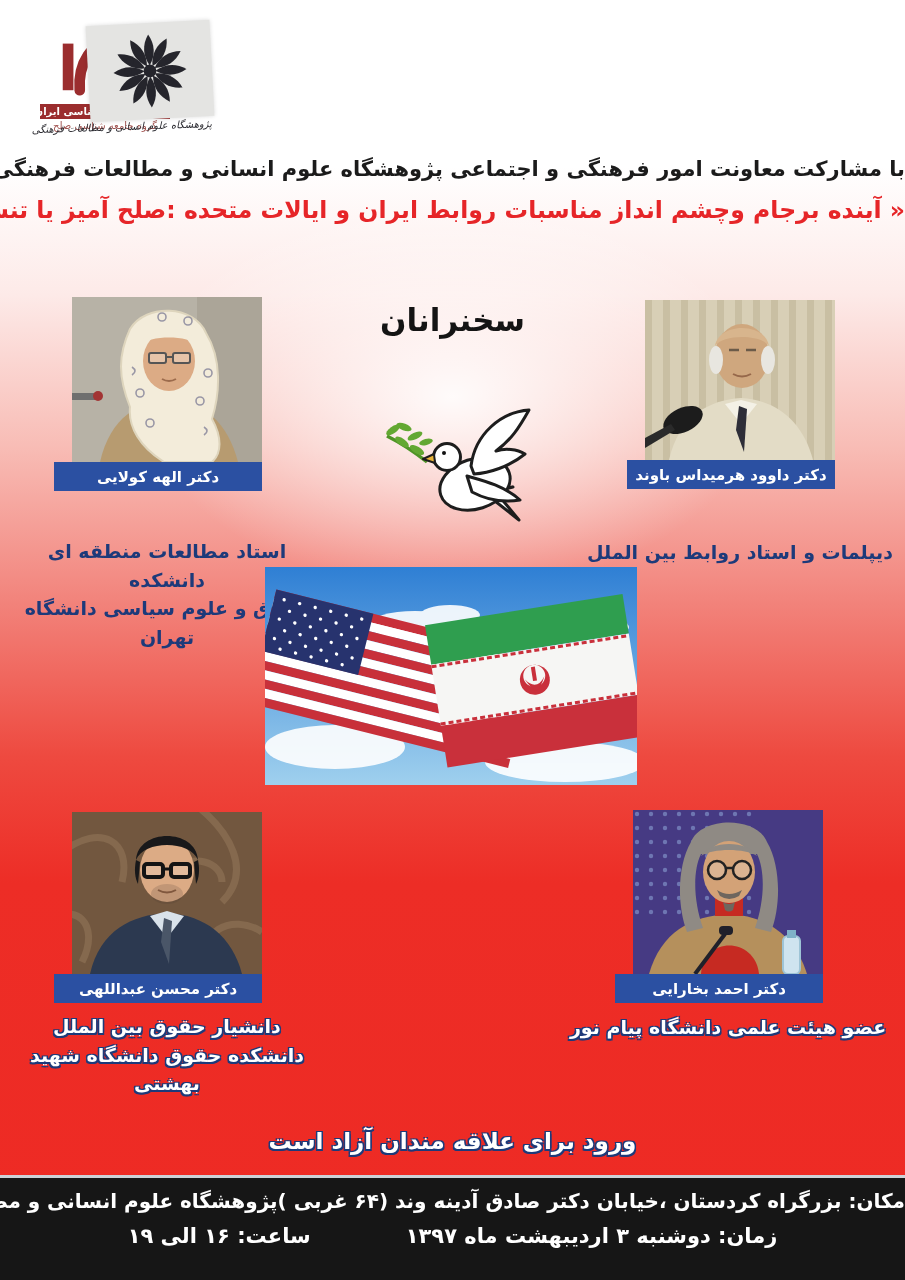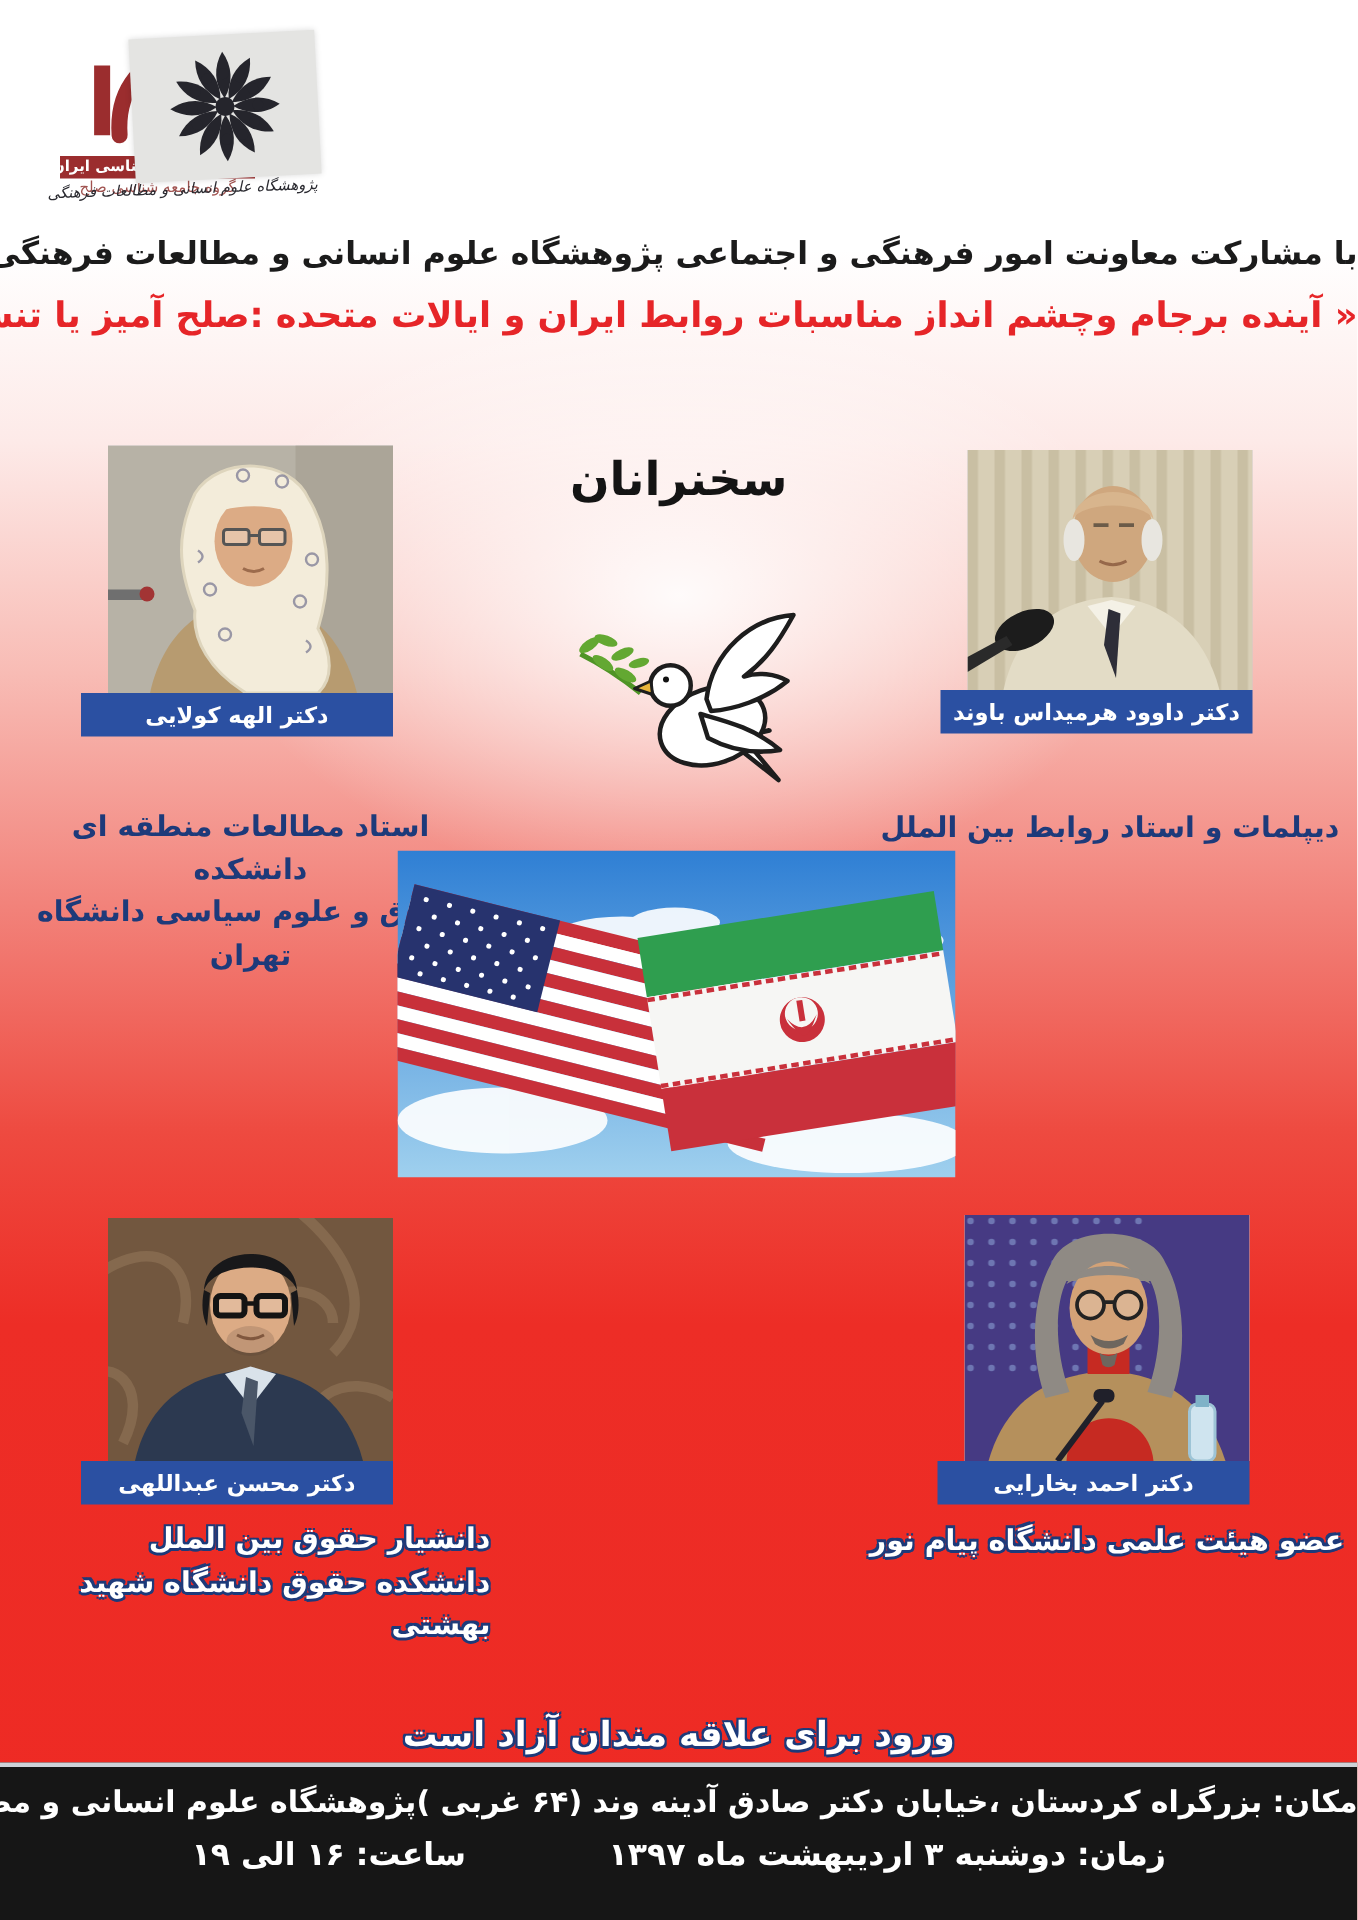--- a/index.html
+++ b/index.html
@@ -14,21 +14,21 @@
   .hline2{top:157px;font-size:21px;}
   .hline3{top:196px;font-size:23.5px;color:#e62528;}
   .speakers-heading{top:302px;left:0;right:0;text-align:center;font-size:31px;font-weight:bold;color:#141414;}
   .photo{display:block;background:#ccc;}
   .badge{background:#2b50a2;color:#ffffff;font-weight:bold;font-size:15px;text-align:center;padding:6px 2px 5px;line-height:1.2;}
   .card{position:absolute;width:208px;}
   .aff{position:absolute;width:320px;right:-65px;text-align:center;font-weight:bold;font-size:19px;line-height:1.5;}
   .aff.navy{color:#1d3a7a;margin-top:38px;}
   .aff.white, .free-entry{color:#ffffff;
     text-shadow:1.5px 1.5px 0 #1d3a7a,-1.5px -1.5px 0 #1d3a7a,1.5px -1.5px 0 #1d3a7a,-1.5px 1.5px 0 #1d3a7a,0 2px 0 #1d3a7a;}
-  .free-entry{top:1128px;left:0;right:0;text-align:center;font-size:23px;font-weight:bold;margin-top:16px;}
+  .free-entry{top:1128px;left:0;right:0;text-align:center;font-size:23px;font-weight:bold;}
   .footer{left:0;top:1175px;width:905px;height:105px;background:#161616;border-top:3px solid #cdd2d8;color:#fff;box-sizing:border-box;}
   .footer-line1{margin-top:11px;text-align:center;font-size:20px;font-weight:bold;white-space:nowrap;}
   .footer-line2{margin-top:11px;display:flex;justify-content:center;gap:95px;font-size:21px;font-weight:bold;}
   .logo-left{top:30px;right:735px;width:130px;text-align:center;}
   .logo-left .bar{margin-top:2px;background:#9b2d2e;color:#fff;font-size:10px;font-weight:bold;padding:2px 3px;white-space:nowrap;}
   .logo-left .sub{margin-top:1px;color:#a0524f;font-size:10px;}
   .logo-right{top:23px;left:88px;width:124px;}
   .logo-right .sq{width:124px;height:96px;background:#e4e4e2;transform:rotate(-3deg);display:flex;align-items:center;justify-content:center;box-shadow:0 0 4px rgba(0,0,0,.15);}
   .logo-right .cap{margin-top:2px;width:170px;margin-left:-20px;text-align:center;color:#2a2a30;font-size:10px;font-style:italic;white-space:nowrap;transform:rotate(-2deg);}
 </style>
@@ -273,27 +273,27 @@
       <path d="M64,48 C66,16 124,16 126,48 C118,28 72,28 64,48 Z" fill="#18181a"></path>
       <path d="M64,48 C62,58 63,66 66,72 L68,50 Z" fill="#18181a"></path>
       <path d="M126,48 C128,58 127,66 124,72 L122,50 Z" fill="#18181a"></path>
       <rect x="72" y="52" width="19" height="13" rx="3" fill="rgba(255,255,255,.18)" stroke="#141414" stroke-width="4"></rect>
       <rect x="99" y="52" width="19" height="13" rx="3" fill="rgba(255,255,255,.18)" stroke="#141414" stroke-width="4"></rect>
       <line x1="91" y1="57" x2="99" y2="57" stroke="#141414" stroke-width="3"></line>
       <path d="M86,78 Q95,83 104,78" stroke="#8d5f41" stroke-width="2" fill="none"></path>
       <ellipse cx="95" cy="82" rx="16" ry="10" fill="#4a3a30" opacity=".18"></ellipse>
     </svg>
     <div class="badge">دکتر محسن عبداللهی</div>
-    <div class="aff white" style="top:200px;text-align:right;">
+    <div class="aff white" style="top:200px;">
       <div>دانشیار حقوق بین الملل</div>
       <div>دانشکده حقوق دانشگاه شهید بهشتی</div>
     </div>
   </div>
 
-  <div class="card" style="right:72px;top:810px;">
+  <div class="card" style="right:82px;top:810px;">
     <svg class="photo" width="190" height="164" viewBox="0 0 190 164">
       <defs>
         <pattern id="dots" width="14" height="14" patternUnits="userSpaceOnUse">
           <circle cx="4" cy="4" r="2.2" fill="#8fa7d9"></circle>
         </pattern>
       </defs>
       <rect width="190" height="164" fill="#463a83"></rect>
       <rect width="120" height="110" fill="url(#dots)" opacity=".55"></rect>
       <path d="M16,164 C28,122 58,106 96,104 C134,106 162,126 174,164 Z" fill="#b5905c"></path>
       <path d="M68,164 C70,126 122,126 126,164 Z" fill="#c62a22"></path>

